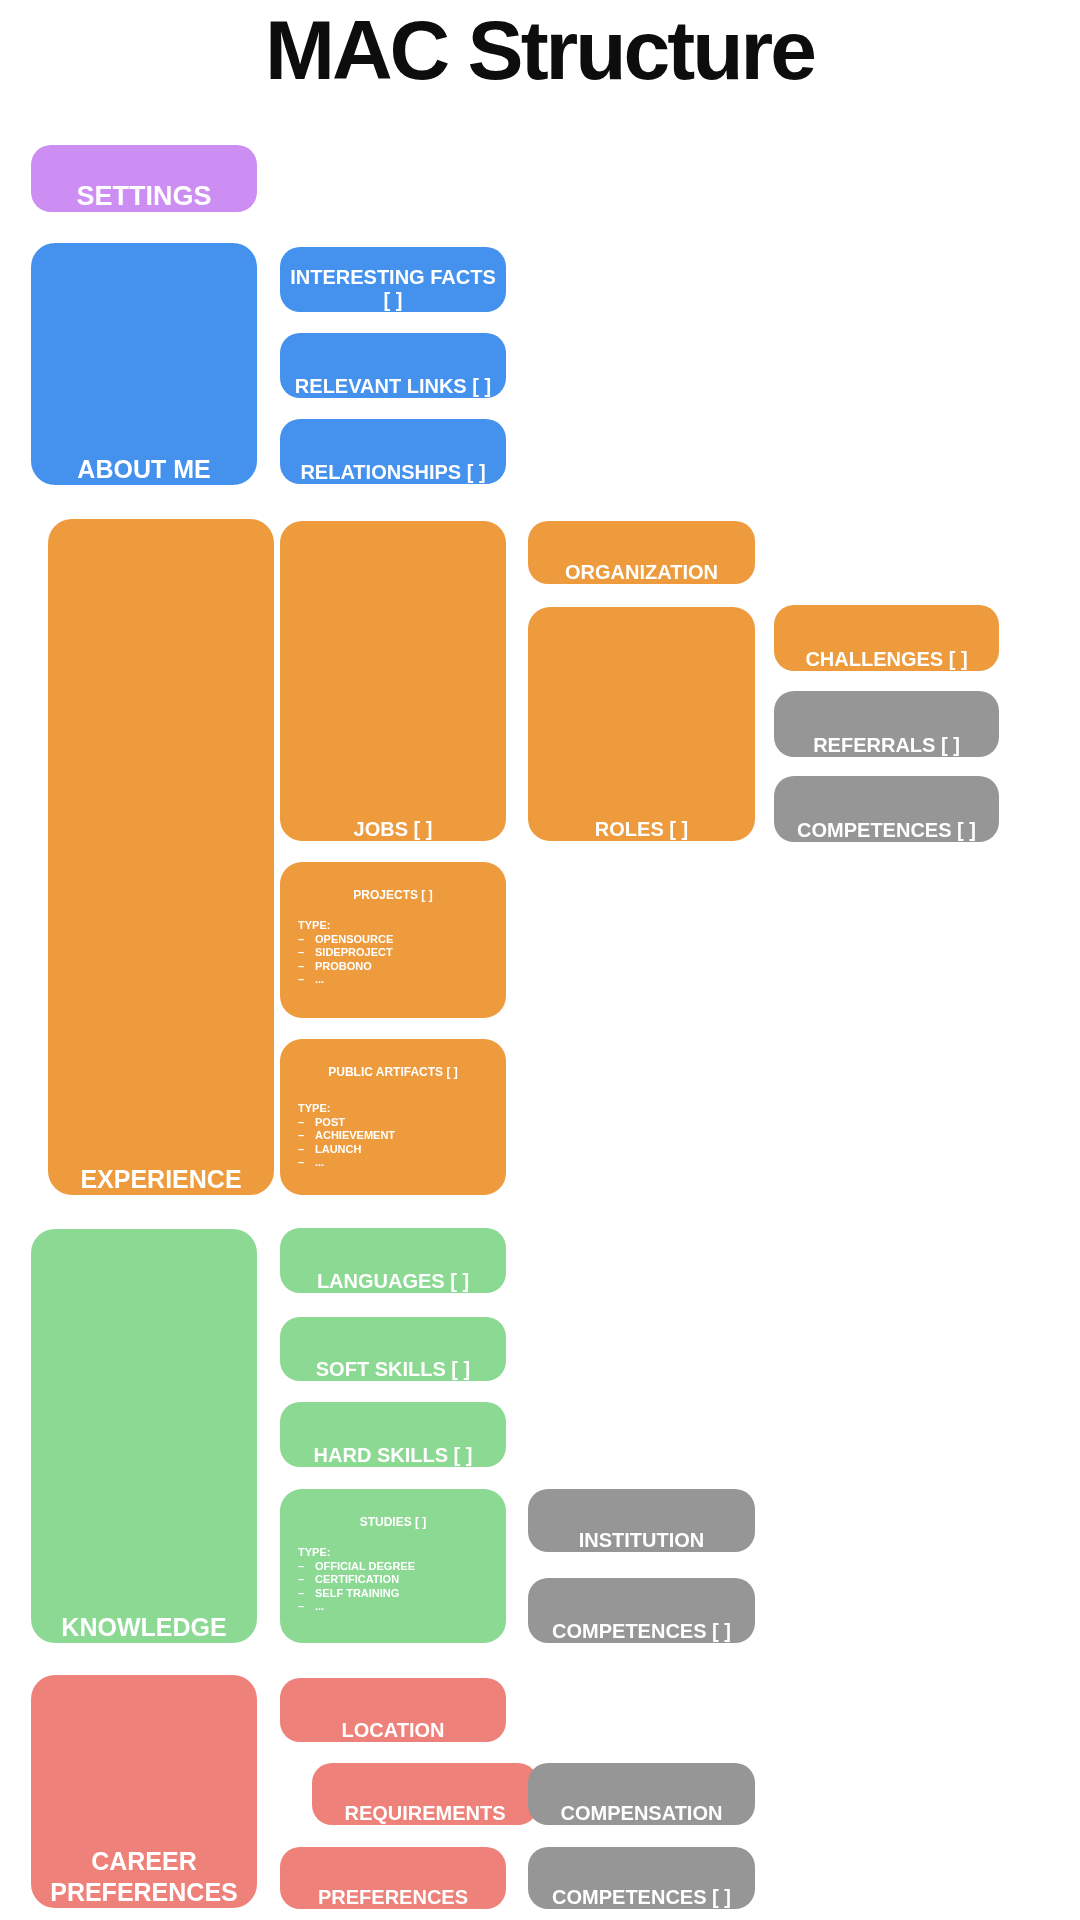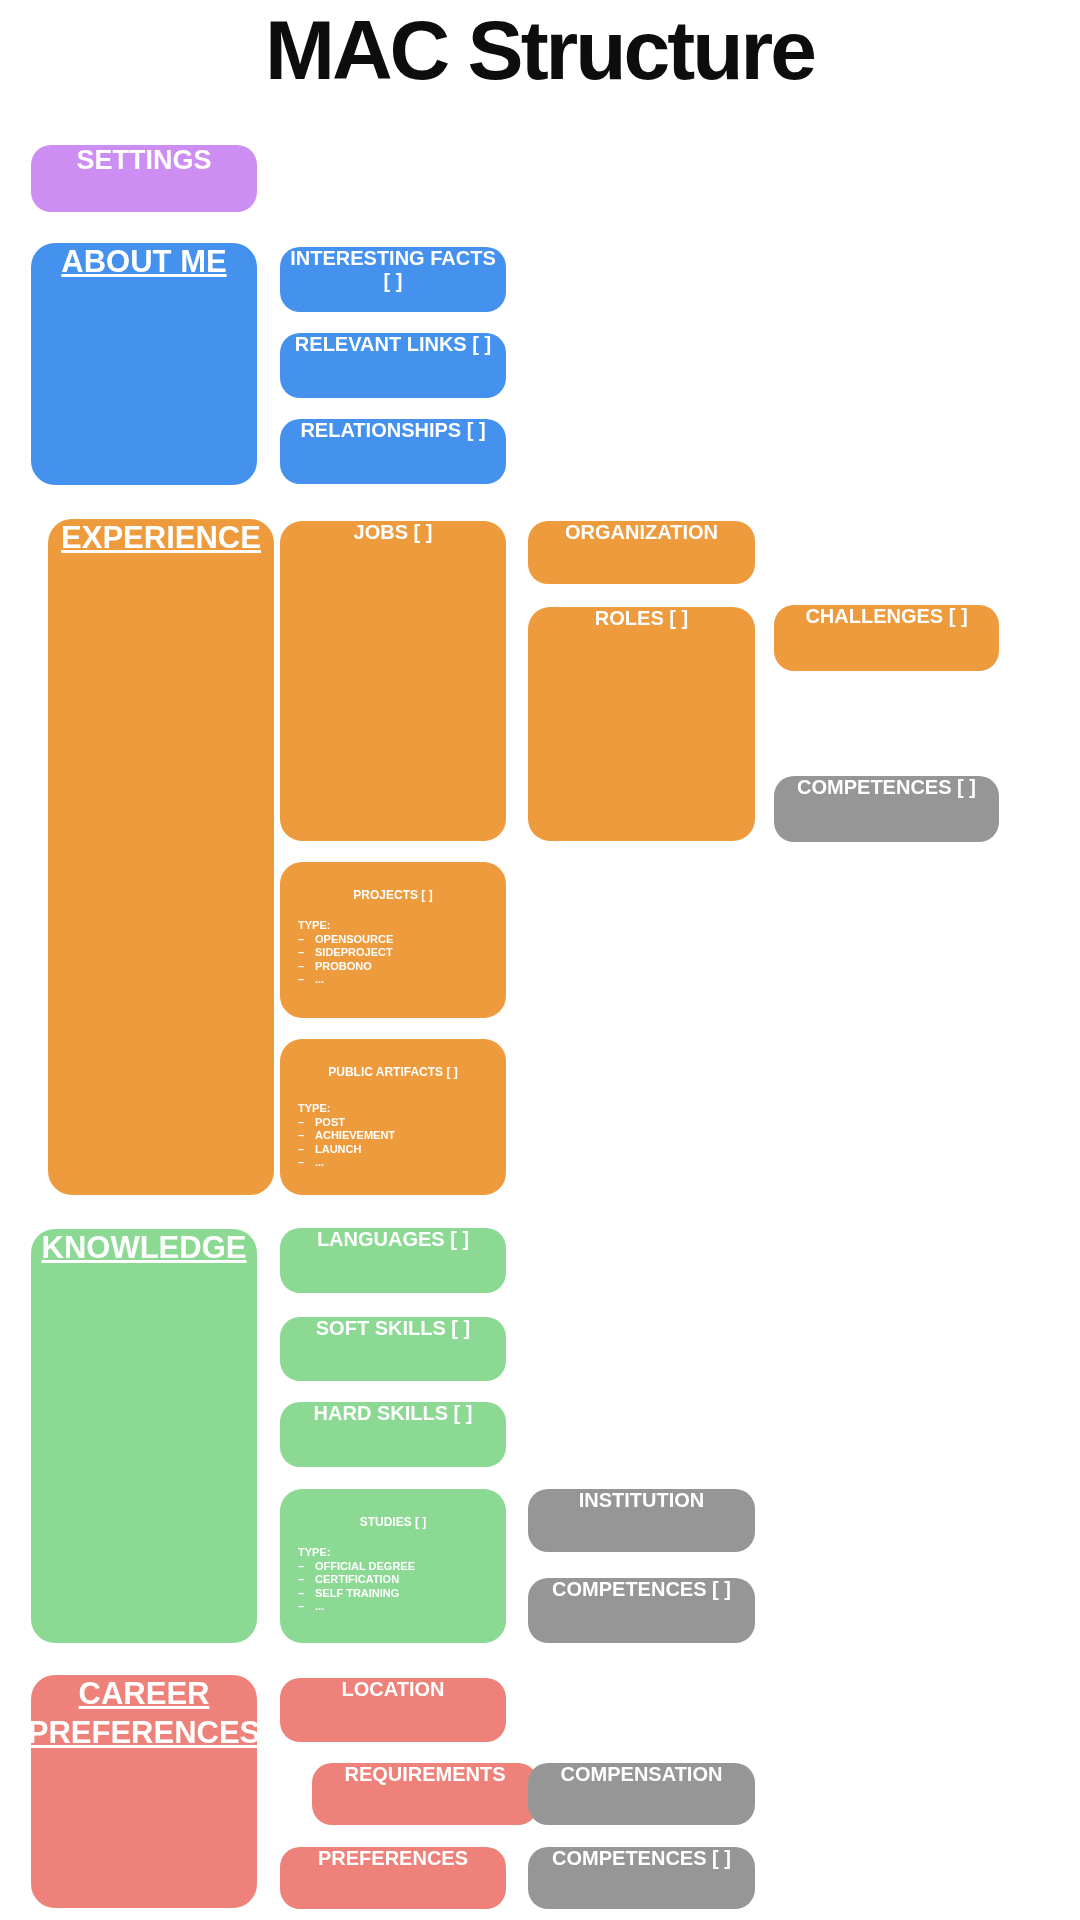--- a/index.html
+++ b/index.html
@@ -12,25 +12,25 @@
     position:relative;width:1079px;height:1920px;overflow:hidden;
     background:var(--background);
     font-family:"Liberation Sans","DejaVu Sans",sans-serif;
   }
   .page-title{
     position:absolute;top:2px;left:0;width:100%;
     text-align:center;font-size:84px;font-weight:bold;letter-spacing:-3px;
     color:var(--title_text);
   }
   .box{
-    position:absolute;display:flex;align-items:flex-start;justify-content:center;
+    position:absolute;display:flex;align-items:flex-end;justify-content:center;
     color:var(--label_text);font-weight:bold;text-align:center;
     border-radius:20px;box-sizing:border-box;
   }
-  .big{border-radius:24px;font-size:31px;line-height:1.25;padding:0 18px;text-decoration:underline;}
+  .big{border-radius:24px;font-size:25px;line-height:1.25;padding:0 18px;}
   .small{font-size:20px;padding:0 10px;}
   .settings{font-size:27px;}
   .c-purple{background:var(--purple);}
   .c-blue{background:var(--blue);}
   .c-orange{background:var(--orange);}
   .c-green{background:var(--green);}
   .c-salmon{background:var(--salmon);}
   .c-gray{background:var(--gray);}
   .detail{
     flex-direction:column;align-items:stretch;justify-content:flex-start;
@@ -73,20 +73,23 @@
   </div>
   <div class="box small c-orange" style="left:528px;top:521px;width:227px;height:63px;">
     <span>ORGANIZATION</span>
   </div>
   <div class="box small c-orange" style="left:528px;top:607px;width:227px;height:234px;border-radius:22px;">
     <span>ROLES [ ]</span>
   </div>
   <div class="box small c-orange" style="left:774px;top:605px;width:225px;height:66px;">
     <span>CHALLENGES [ ]</span>
   </div>
+  <div class="box small c-gray" style="left:774px;top:691px;width:225px;height:66px;">
+    <span>REFERRALS [ ]</span>
+  </div>
   <div class="box small c-gray" style="left:774px;top:776px;width:225px;height:66px;">
     <span>COMPETENCES [ ]</span>
   </div>
 
   <div class="box detail c-orange" style="left:280px;top:862px;width:226px;height:156px;">
     <div class="detail-title">PROJECTS [ ]</div>
     <div class="type-block">
       <div class="type-heading">TYPE:</div>
       <div>
           <div class="type-item">

